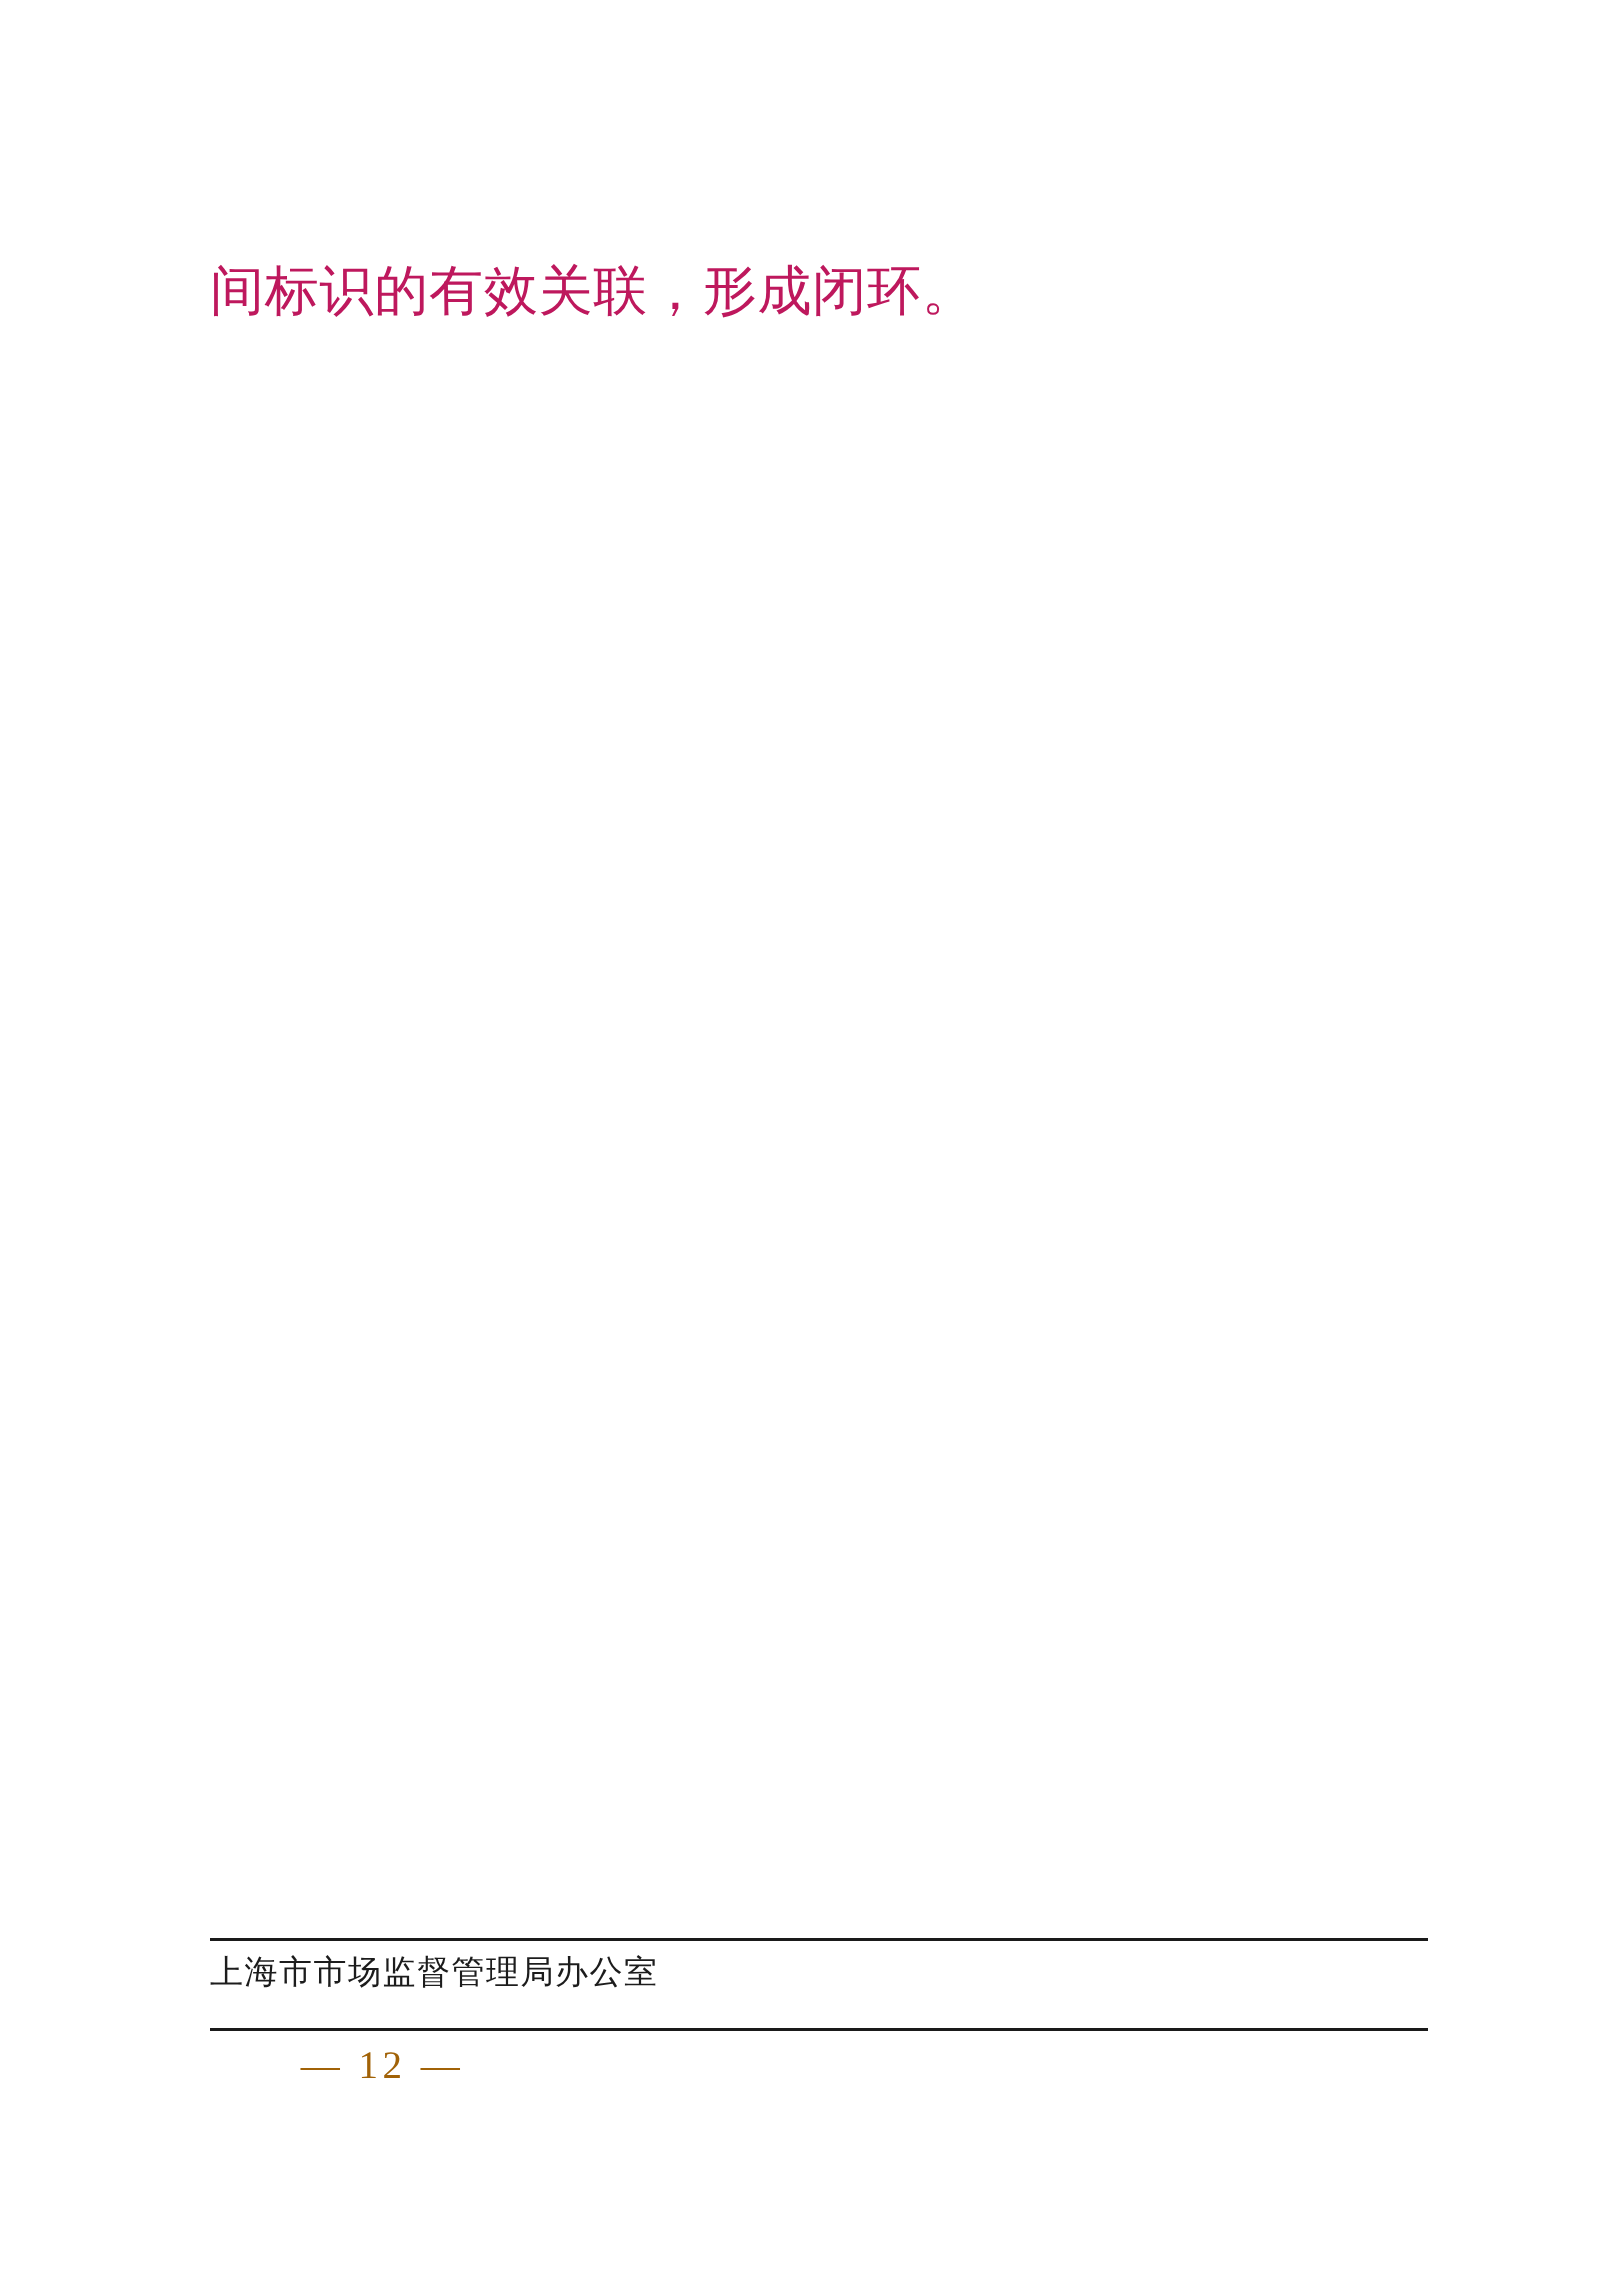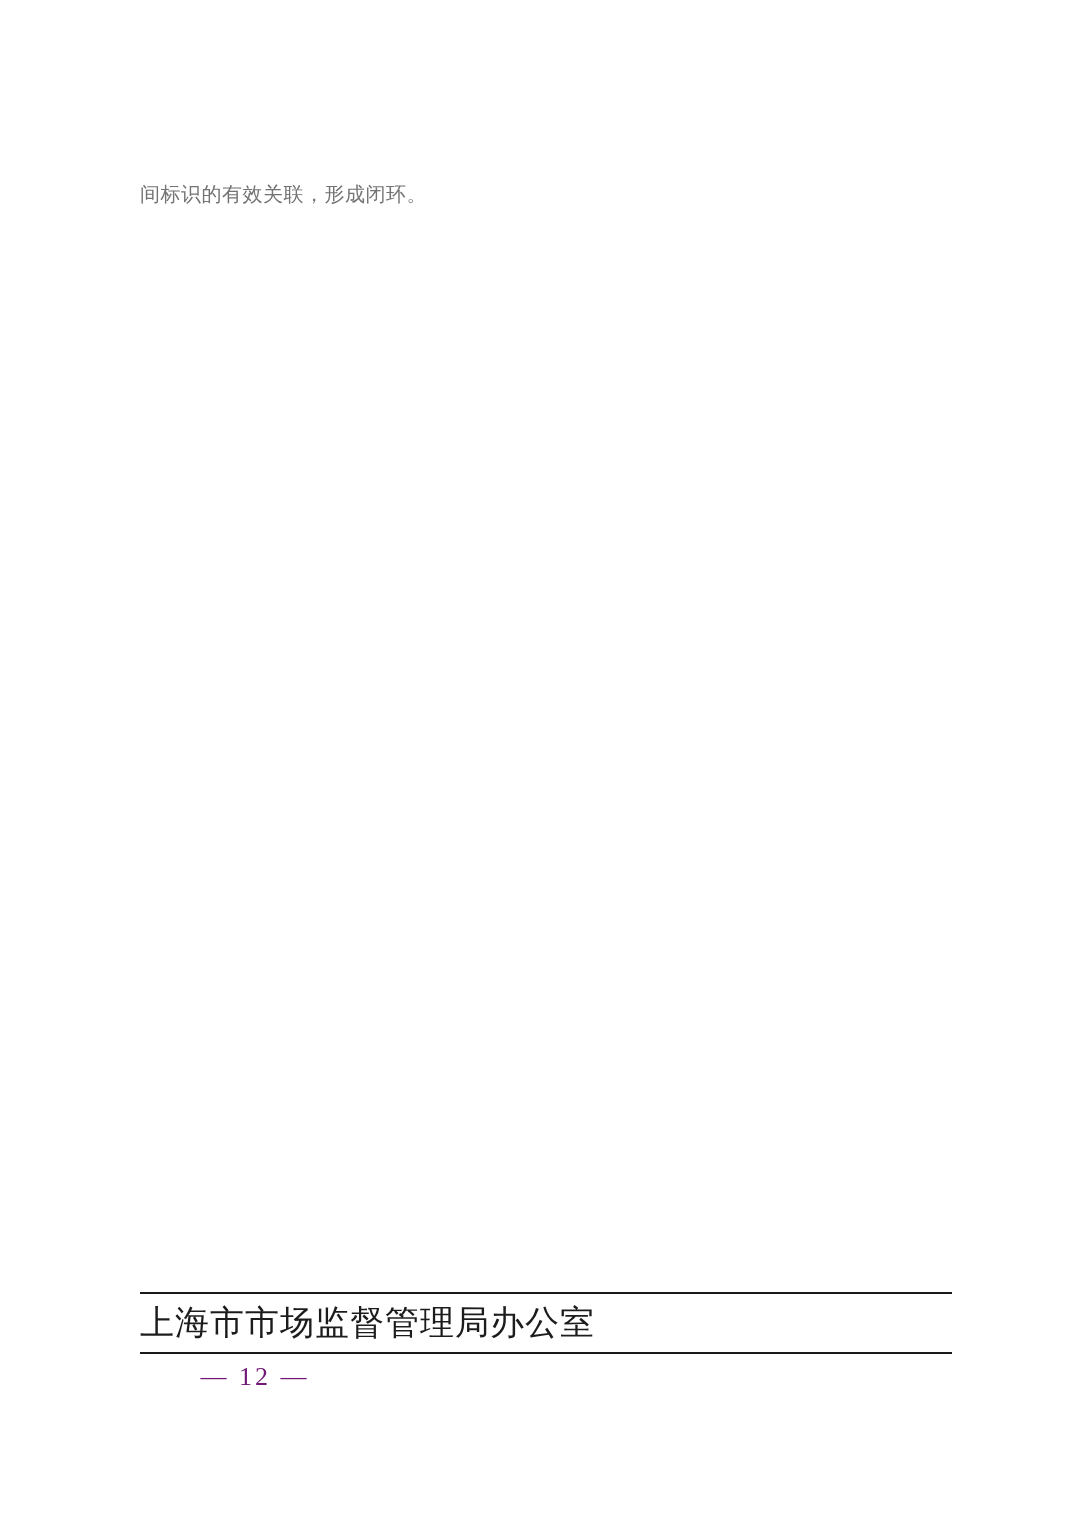--- a/index.html
+++ b/index.html
@@ -17,27 +17,27 @@
     font-family: "Liberation Serif", "DejaVu Serif", serif;
     color: #1a1a1a;
   }
   .body-area {
     position: absolute;
     left: 140px;
     top: 168px;
     width: 812px;
   }
   .para {
-    font-size: 20px;
+    font-size: 36px;
     line-height: 53px;
     letter-spacing: 0.5px;
     text-align: justify;
     text-justify: inter-ideograph;
     margin: 0;
-    color: #737373;
+    color: #be185d;
   }
   .para + .para {
     margin-top: 2px;
   }
   .indent {
     text-indent: 60px;
   }
   .footer-rule {
     position: absolute;
     left: 140px;
@@ -47,21 +47,21 @@
     background: #1a1a1a;
   }
   .footer-row {
     position: absolute;
     left: 140px;
     top: 1300px;
     width: 812px;
     display: flex;
     justify-content: space-between;
     align-items: baseline;
-    font-size: 34px;
+    font-size: 22px;
     letter-spacing: 1px;
     color: #1c1c1c;
   }
   .footer-left {
     white-space: nowrap;
   }
   .footer-right {
     white-space: nowrap;
     padding-right: 10px;
   }
@@ -74,21 +74,21 @@
     background: #1a1a1a;
   }
   .page-number {
     position: absolute;
     left: 140px;
     top: 1362px;
     width: 230px;
     text-align: center;
     font-size: 26px;
     letter-spacing: 3px;
-    color: #701a75;
+    color: #a16207;
   }
 </style>
 </head>
 <body>
 
 <div class="page">
 
   <div class="body-area">
     <p class="para">间标识的有效关联，形成闭环。</p>
   </div>

